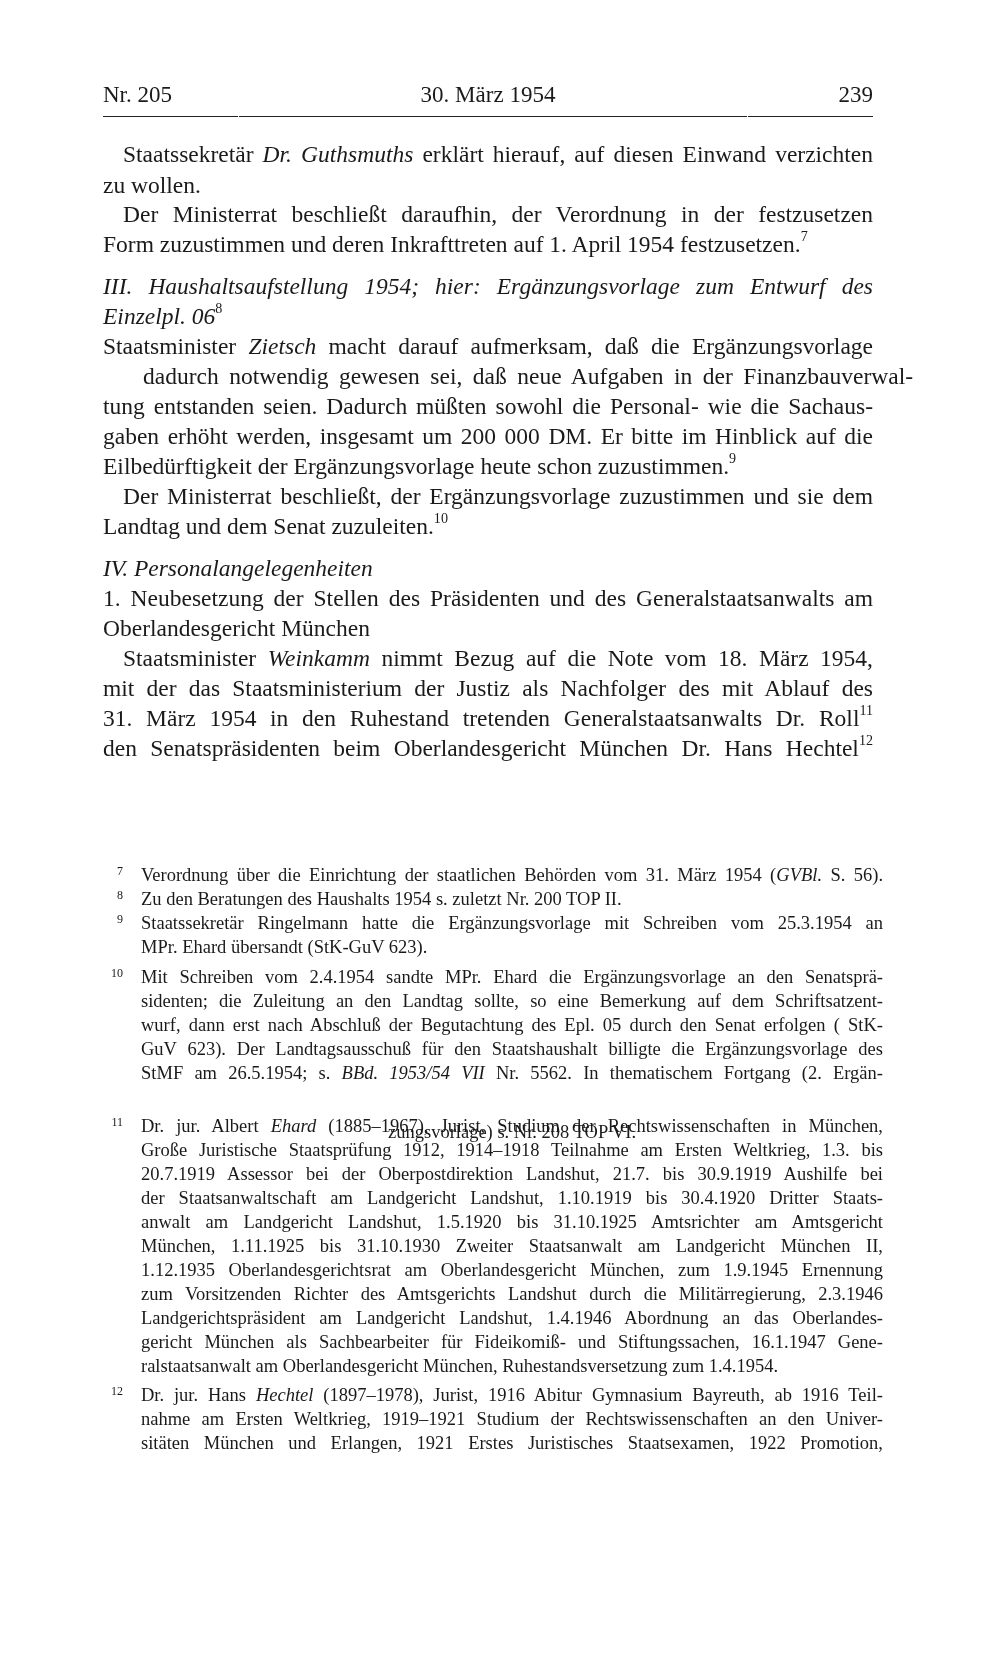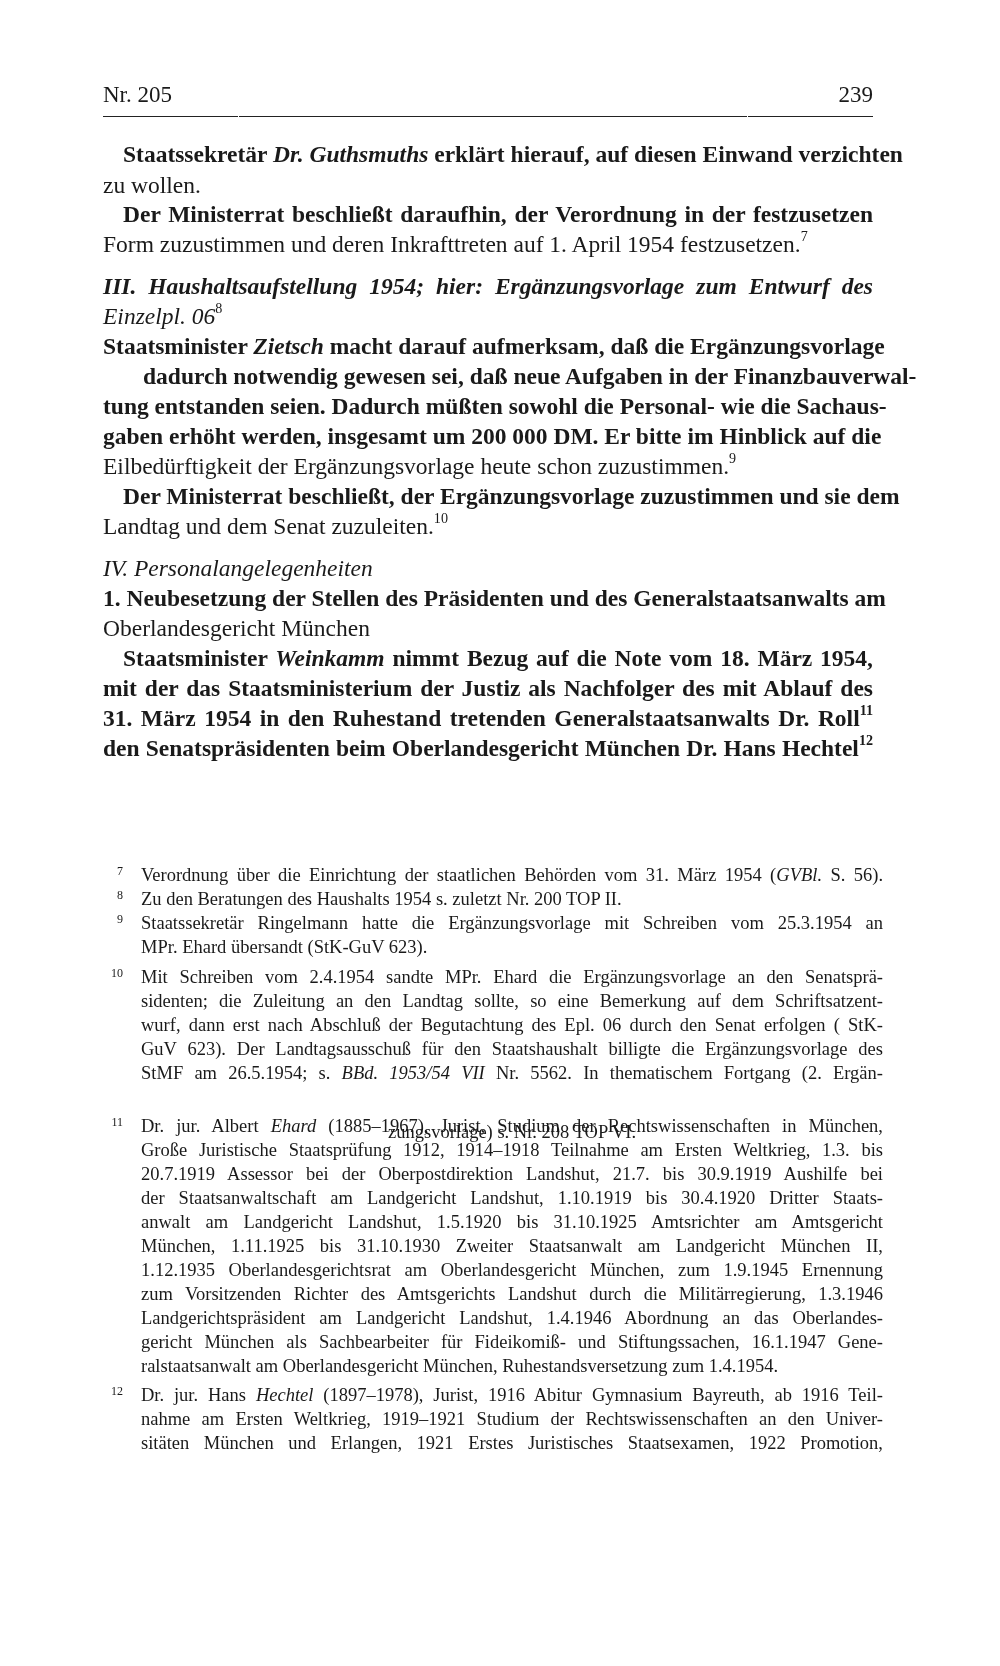--- a/index.html
+++ b/index.html
@@ -10,37 +10,38 @@
   .running-head .rh-left { position: absolute; left: 0; top: 0; }
   .running-head .rh-center { position: absolute; left: 0; right: 0; top: 0; text-align: center; }
   .running-head .rh-right { position: absolute; right: 0; top: 0; }
   .rule { position: absolute; top: 116px; height: 1px; background: #222; }
   .rule.r1 { left: 103px; width: 135px; }
   .rule.r2 { left: 239px; width: 508px; }
   .rule.r3 { left: 748px; width: 125px; }
 
   .body-text { position: absolute; left: 103px; width: 770px; font-size: 23.5px; }
   .line { position: absolute; left: 0; width: 770px; white-space: nowrap; height: 32px; line-height: 32px; }
-  .line.j { text-align: justify; text-align-last: justify; font-weight: bold; }
+  .line.j { text-align: justify; text-align-last: justify; }
   .line.ind { padding-left: 20px; width: 750px; }
   i, .it { font-style: italic; }
   sup { font-size: 0.6em; vertical-align: 0.75em; line-height: 0; }
 
   .fn { position: absolute; left: 103px; width: 770px; font-size: 18.5px; }
   .fn-line { position: absolute; left: 28px; width: 742px; white-space: nowrap; height: 25px; line-height: 25px; margin-left: 10px; }
   .fn-line.j { text-align: justify; text-align-last: justify; }
   .fn-num { position: absolute; left: 0; width: 20px; font-size: 12px; text-align: right; line-height: 18px; }
 </style>
 </head>
 <body>
 
 <div class="page">
 
   <div class="running-head">
     <span class="rh-left">Nr. 205</span>
+    <span class="rh-center">30. März 1954</span>
     <span class="rh-right">239</span>
   </div>
   <div class="rule r1"></div>
   <div class="rule r2"></div>
   <div class="rule r3"></div>
 
   <div class="body-text" style="top:0;">
 
     <div class="line j ind" style="top:138px;"><span>Staatssekretär </span><i>Dr. Guthsmuths</i><span> erklärt hierauf, auf diesen Einwand verzichten</span></div>
     <div class="line" style="top:169px;">zu wollen.</div>
@@ -85,36 +86,36 @@
     <div>
       <span class="fn-num" style="top:910px;">9</span>
       <div class="fn-line j" style="top:911px;">Staatssekretär Ringelmann hatte die Ergänzungsvorlage mit Schreiben vom 25.3.1954 an</div>
       <div class="fn-line" style="top:935px;">MPr. Ehard übersandt (StK-GuV 623).</div>
     </div>
 
     <div>
       <span class="fn-num" style="top:964px;">10</span>
       <div class="fn-line j" style="top:965px;">Mit Schreiben vom 2.4.1954 sandte MPr. Ehard die Ergänzungsvorlage an den Senatsprä-</div>
       <div class="fn-line j" style="top:989px;">sidenten; die Zuleitung an den Landtag sollte, so eine Bemerkung auf dem Schriftsatzent-</div>
-      <div class="fn-line j" style="top:1013px;">wurf, dann erst nach Abschluß der Begutachtung des Epl. 06 durch den Senat erfolgen ( StK-</div>
+      <div class="fn-line j" style="top:1013px;">wurf, dann erst nach Abschluß der Begutachtung des Epl. 05 durch den Senat erfolgen ( StK-</div>
       <div class="fn-line j" style="top:1037px;">GuV 623). Der Landtagsausschuß für den Staatshaushalt billigte die Ergänzungsvorlage des</div>
       <div class="fn-line j" style="top:1061px;"><span>StMF am 26.5.1954; s. </span><i>BBd. 1953/54 VII</i><span> Nr. 5562. In thematischem Fortgang (2. Ergän-</span></div>
       <div class="fn-line" style="top:1120px;text-align:center;">zungsvorlage) s. Nr. 208 TOP VI.</div>
     </div>
 
     <div>
       <span class="fn-num" style="top:1113px;">11</span>
       <div class="fn-line j" style="top:1114px;"><span>Dr. jur. Albert </span><i>Ehard</i><span> (1885–1967), Jurist, Studium der Rechtswissenschaften in München,</span></div>
       <div class="fn-line j" style="top:1138px;">Große Juristische Staatsprüfung 1912, 1914–1918 Teilnahme am Ersten Weltkrieg, 1.3. bis</div>
       <div class="fn-line j" style="top:1162px;">20.7.1919 Assessor bei der Oberpostdirektion Landshut, 21.7. bis 30.9.1919 Aushilfe bei</div>
       <div class="fn-line j" style="top:1186px;">der Staatsanwaltschaft am Landgericht Landshut, 1.10.1919 bis 30.4.1920 Dritter Staats-</div>
       <div class="fn-line j" style="top:1210px;">anwalt am Landgericht Landshut, 1.5.1920 bis 31.10.1925 Amtsrichter am Amtsgericht</div>
       <div class="fn-line j" style="top:1234px;">München, 1.11.1925 bis 31.10.1930 Zweiter Staatsanwalt am Landgericht München II,</div>
       <div class="fn-line j" style="top:1258px;">1.12.1935 Oberlandesgerichtsrat am Oberlandesgericht München, zum 1.9.1945 Ernennung</div>
-      <div class="fn-line j" style="top:1282px;">zum Vorsitzenden Richter des Amtsgerichts Landshut durch die Militärregierung, 1.3.1946</div>
+      <div class="fn-line j" style="top:1282px;">zum Vorsitzenden Richter des Amtsgerichts Landshut durch die Militärregierung, 2.3.1946</div>
       <div class="fn-line j" style="top:1306px;">Landgerichtspräsident am Landgericht Landshut, 1.4.1946 Abordnung an das Oberlandes-</div>
       <div class="fn-line j" style="top:1330px;">gericht München als Sachbearbeiter für Fideikomiß- und Stiftungssachen, 16.1.1947 Gene-</div>
       <div class="fn-line" style="top:1354px;">ralstaatsanwalt am Oberlandesgericht München, Ruhestandsversetzung zum 1.4.1954.</div>
     </div>
 
     <div>
       <span class="fn-num" style="top:1382px;">12</span>
       <div class="fn-line j" style="top:1383px;"><span>Dr. jur. Hans </span><i>Hechtel</i><span> (1897–1978), Jurist, 1916 Abitur Gymnasium Bayreuth, ab 1916 Teil-</span></div>
       <div class="fn-line j" style="top:1407px;">nahme am Ersten Weltkrieg, 1919–1921 Studium der Rechtswissenschaften an den Univer-</div>
       <div class="fn-line j" style="top:1431px;">sitäten München und Erlangen, 1921 Erstes Juristisches Staatsexamen, 1922 Promotion,</div>

